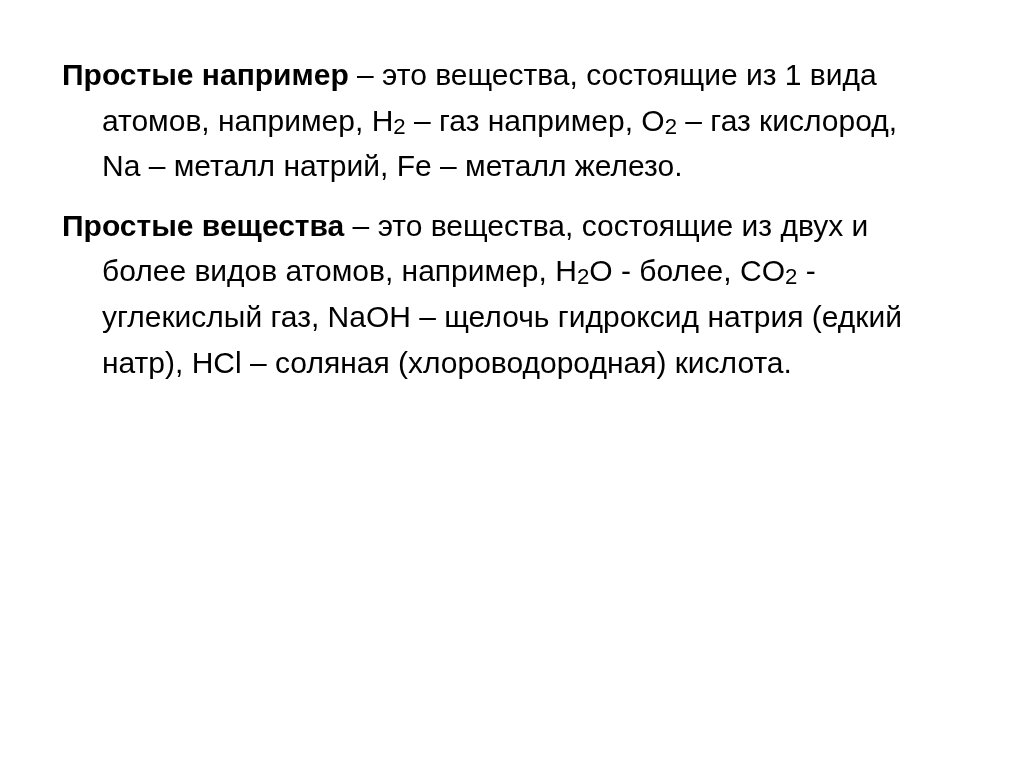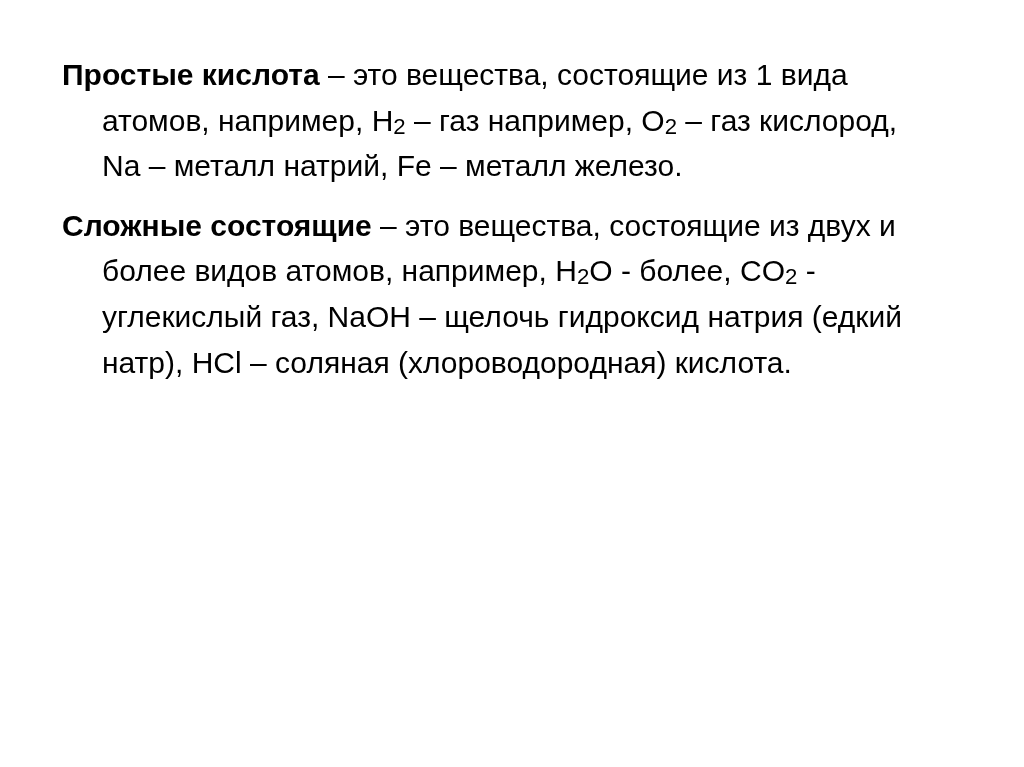--- a/index.html
+++ b/index.html
@@ -44,20 +44,20 @@
     top: 3px;
     letter-spacing: 0;
   }
 </style>
 </head>
 <body>
 
 <div class="slide">
 
   <p class="para">
-    <span class="bold lead">Простые кислота</span><span> – это вещества, состоящие из 1 вида атомов, например, H</span><span class="sub">2</span><span> – газ например, O</span><span class="sub">2</span><span> – газ кислород, Na – металл натрий, Fe – металл железо.</span>
+    <span class="bold lead">Простые например</span><span> – это вещества, состоящие из 1 вида атомов, например, H</span><span class="sub">2</span><span> – газ например, O</span><span class="sub">2</span><span> – газ кислород, Na – металл натрий, Fe – металл железо.</span>
   </p>
 
   <p class="para">
-    <span class="bold lead">Сложные состоящие</span><span> – это вещества, состоящие из двух и более видов атомов, например, H</span><span class="sub">2</span><span>O - более, CO</span><span class="sub">2</span><span> - углекислый газ, NaOH – щелочь гидроксид натрия (едкий натр), HCl – соляная (хлороводородная) кислота.</span>
+    <span class="bold lead">Простые вещества</span><span> – это вещества, состоящие из двух и более видов атомов, например, H</span><span class="sub">2</span><span>O - более, CO</span><span class="sub">2</span><span> - углекислый газ, NaOH – щелочь гидроксид натрия (едкий натр), HCl – соляная (хлороводородная) кислота.</span>
   </p>
 
 </div>
 
 </body></html>

